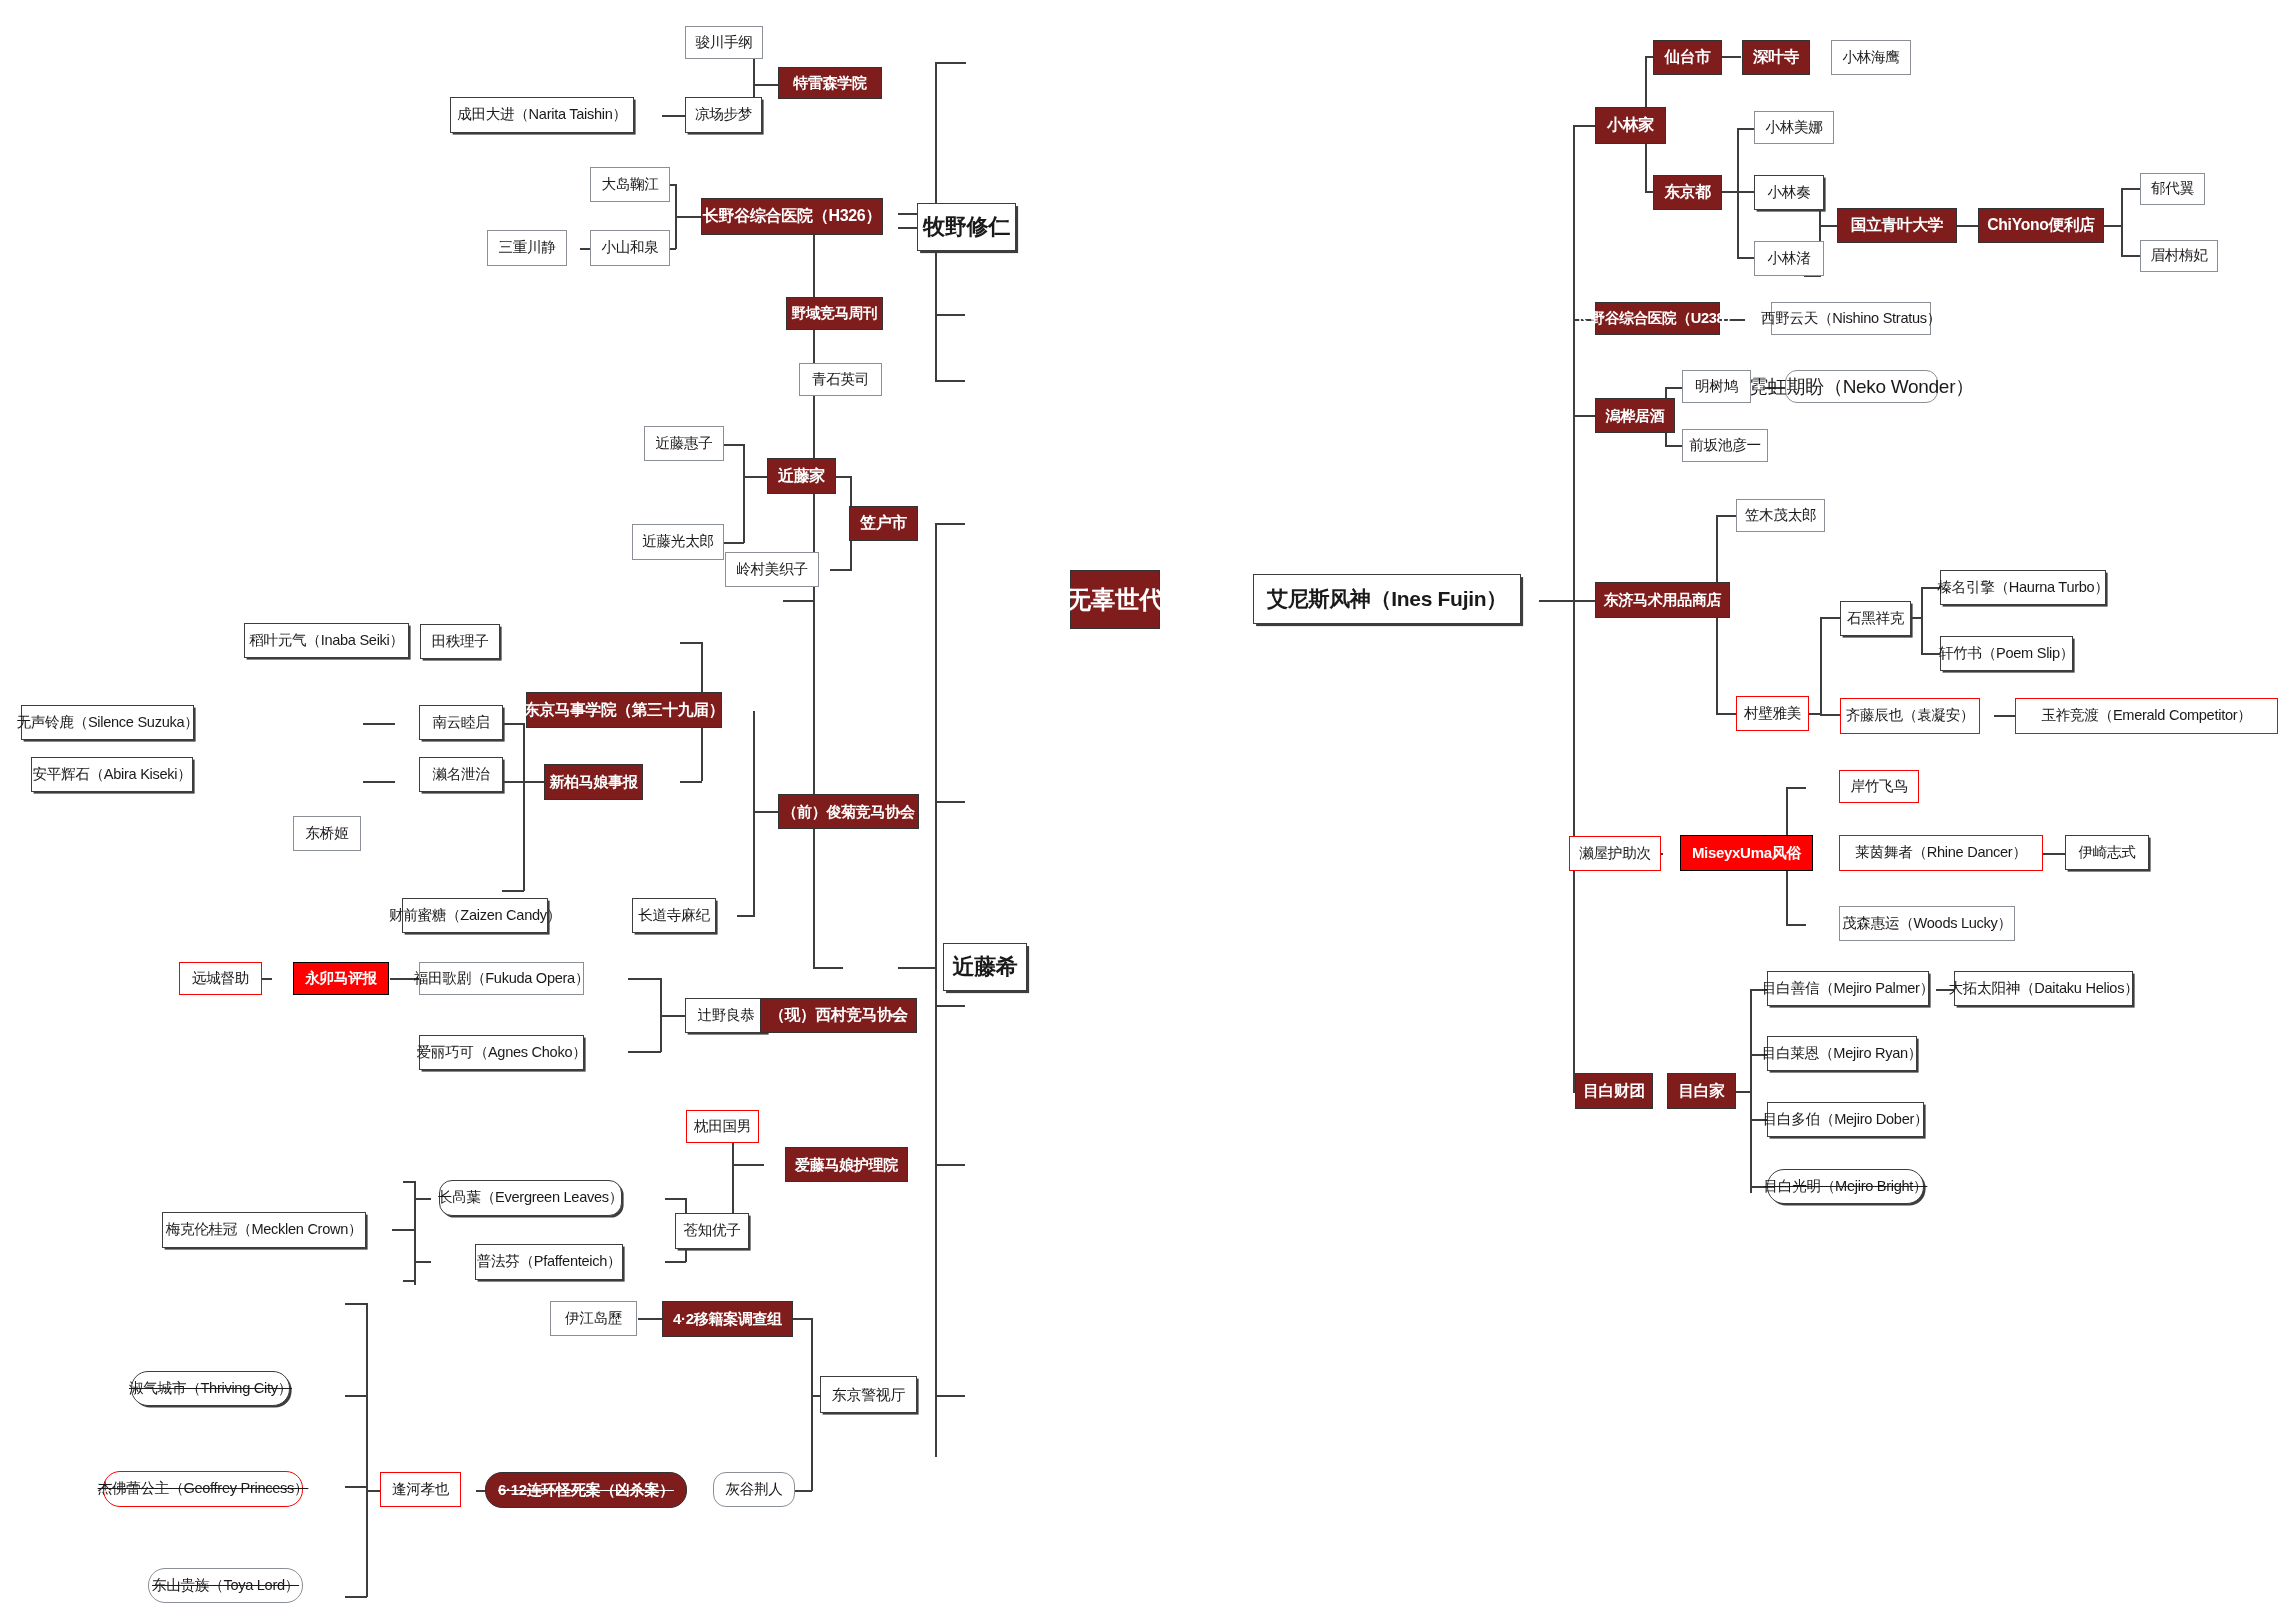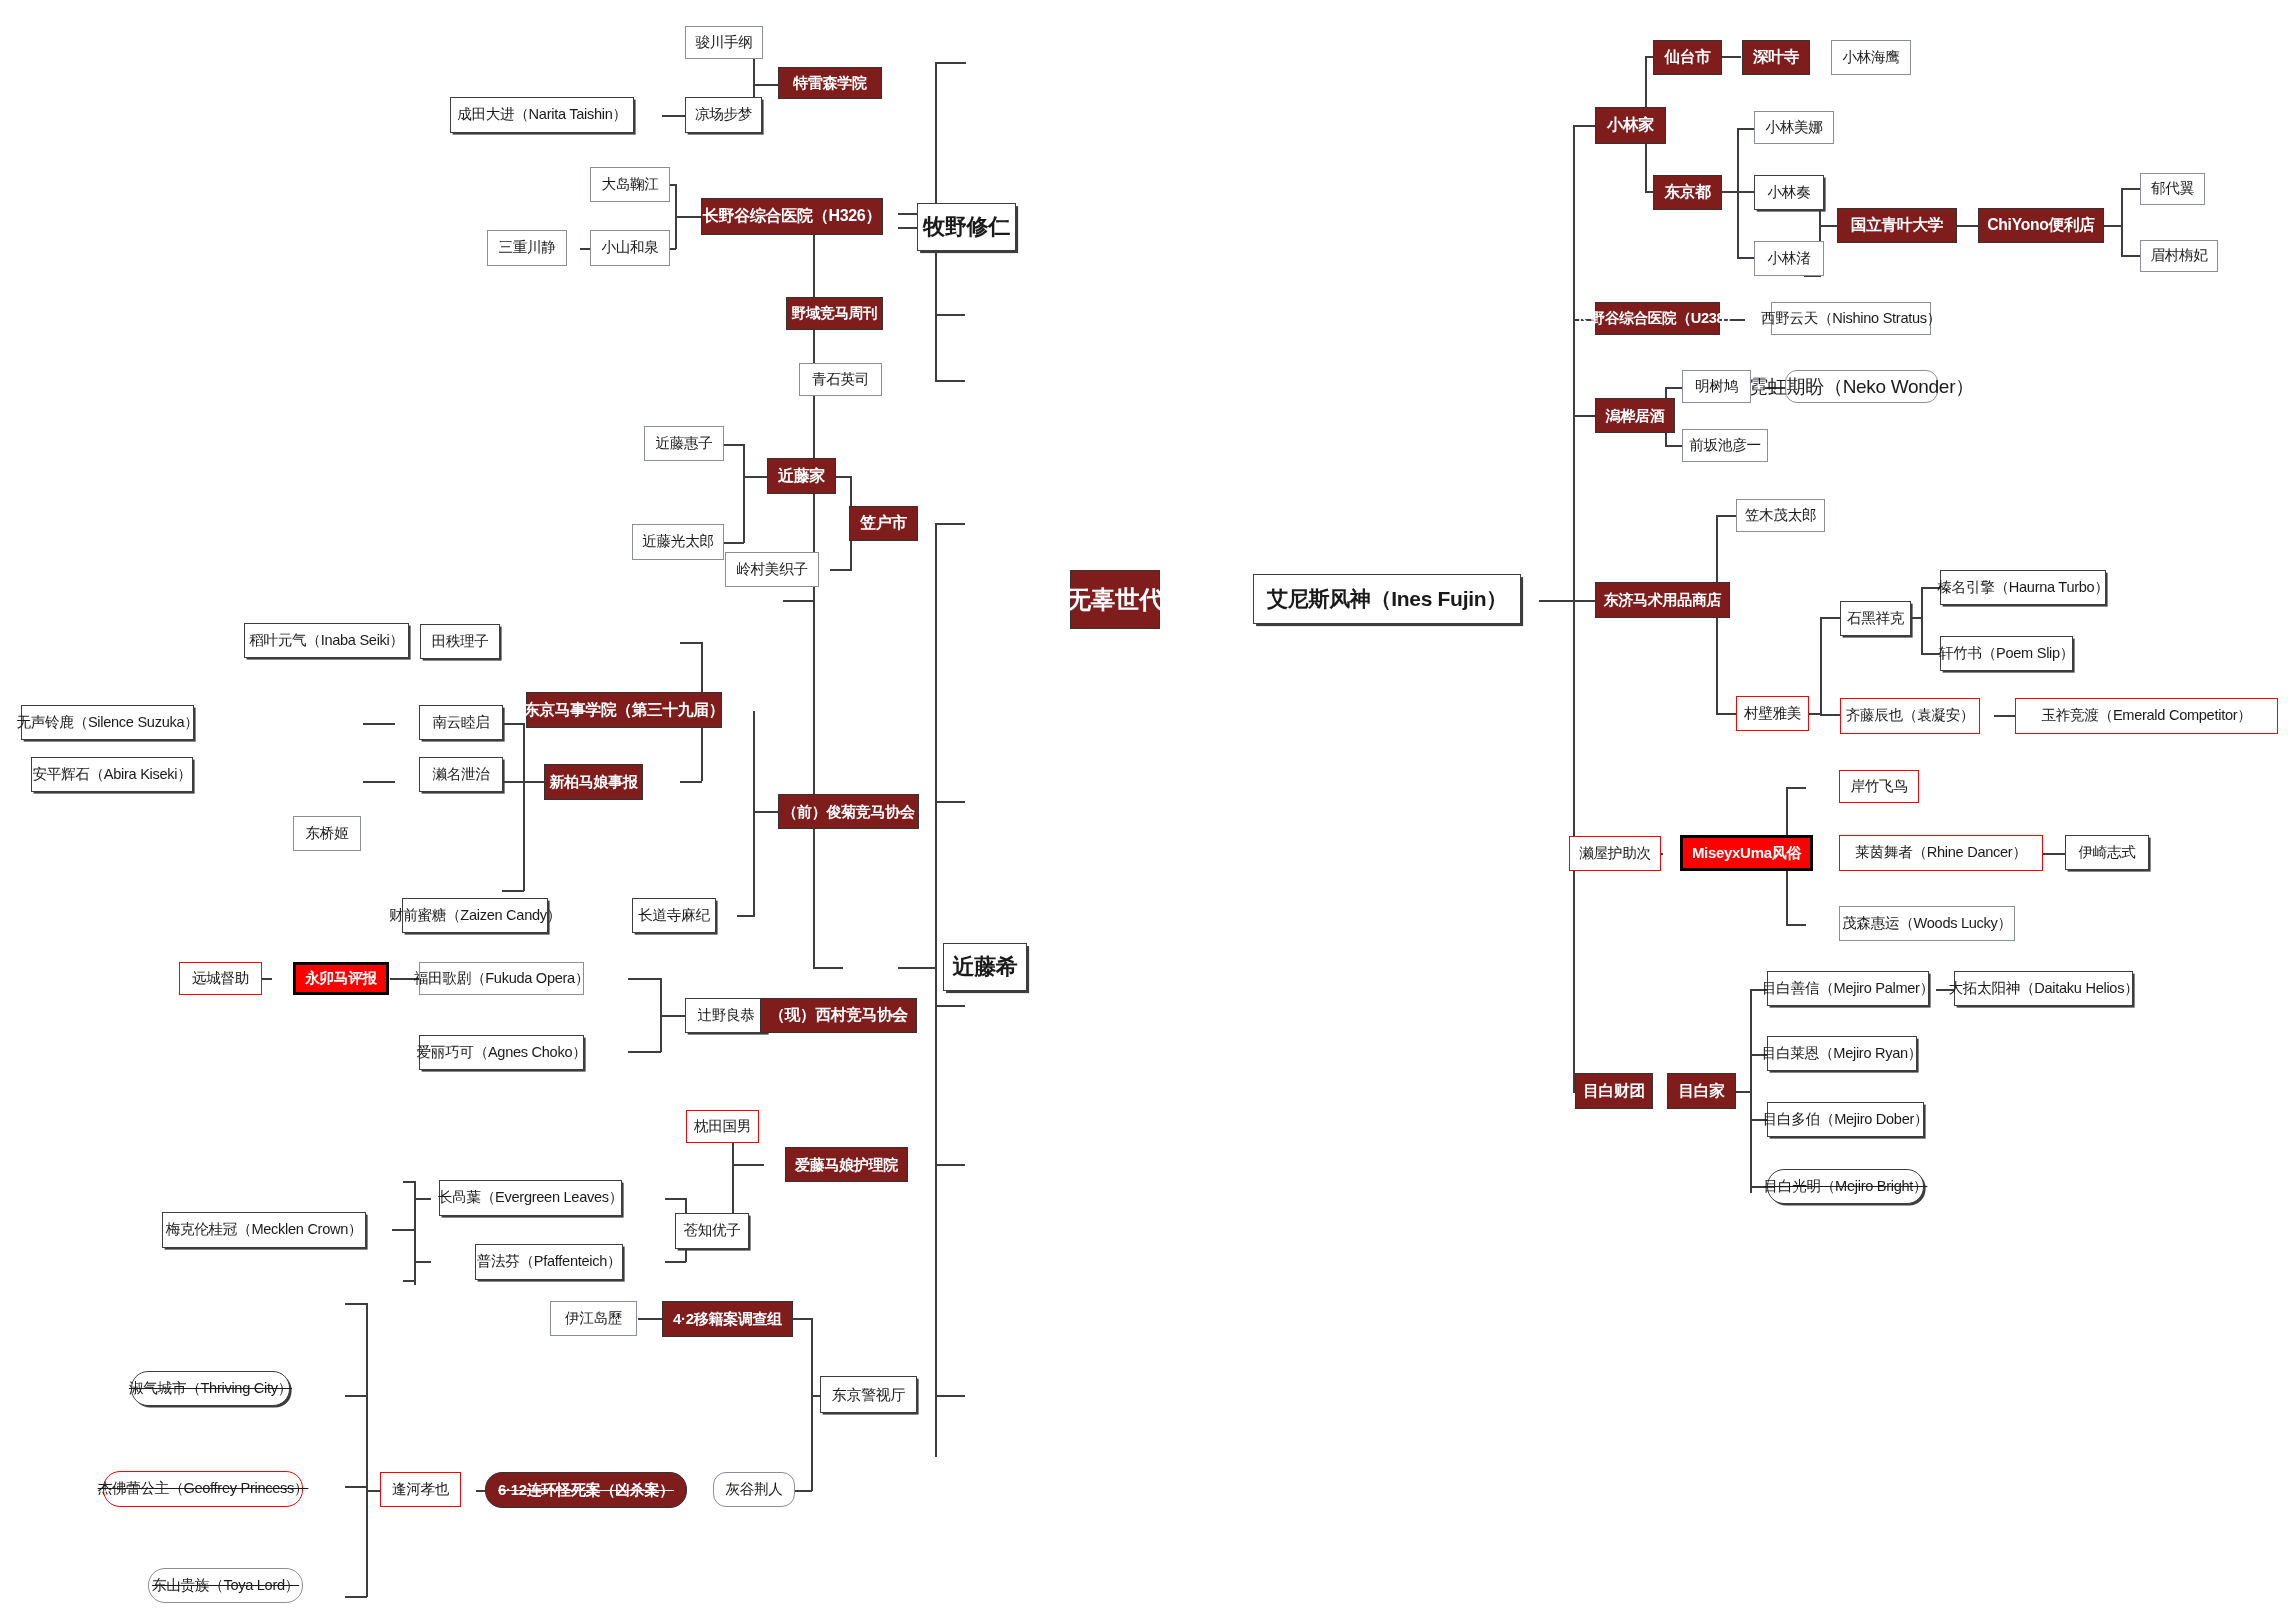--- a/index.html
+++ b/index.html
@@ -49,21 +49,21 @@
     font-weight:bold;
   }
   .v-redline{
     background:#ffffff;
     color:#1a1a1a;
     border:1.6px solid #ff0000;
   }
   .v-redfill{
     background:#ff0000;
     color:#ffffff;
-    border:3px solid #000000;
+    border:1px solid #000000;
     font-weight:bold;
   }
   .strike{ text-decoration:line-through; text-decoration-thickness:1px;border-radius:17px; }
 
   
   .lineH,.lineV{ position:absolute; background:#3d3d3d; }
   .lineH{ height:2.1px; }
   .lineV{ width:2.1px; }
 </style>
 </head>
@@ -293,21 +293,21 @@
   <div class="node v-redline" style="left:179px;top:962px;width:83px;height:33px;font-size:14.6px;">远城督助</div>
   <div class="node v-redfill" style="left:293px;top:962px;width:96px;height:33px;font-size:14.6px;">永卯马评报</div>
   <div class="node v-thin" style="left:419px;top:962px;width:165px;height:33px;font-size:14.6px;">福田歌剧（Fukuda Opera）</div>
   <div class="node v-light" style="left:419px;top:1035px;width:165px;height:35px;font-size:14.6px;">爱丽巧可（Agnes Choko）</div>
   <div class="node v-light" style="left:685px;top:998px;width:82px;height:35px;font-size:14.6px;">辻野良恭</div>
   <div class="node v-dark" style="left:760px;top:998px;width:157px;height:35px;font-size:15.7px;">（现）西村竞马协会</div>
 
   <div class="node v-dark" style="left:785px;top:1147px;width:123px;height:35px;font-size:15px;">爱藤马娘护理院</div>
   <div class="node v-redline" style="left:686px;top:1110px;width:73px;height:33px;font-size:14.6px;">枕田国男</div>
   <div class="node v-light" style="left:675px;top:1213px;width:74px;height:36px;font-size:14.6px;">苍知优子</div>
-  <div class="node v-light" style="left:439px;top:1180px;width:183px;height:36px;font-size:14.6px;">长咼葉（Evergreen Leaves）</div>
+  <div class="node v-light" style="left:439px;top:1180px;width:183px;height:36px;font-size:14.6px;border-radius:13px;">长咼葉（Evergreen Leaves）</div>
   <div class="node v-light" style="left:475px;top:1244px;width:148px;height:36px;font-size:14.6px;">普法芬（Pfaffenteich）</div>
   <div class="node v-light" style="left:162px;top:1212px;width:204px;height:36px;font-size:14.6px;">梅克伦桂冠（Mecklen Crown）</div>
 
   <div class="node v-thin" style="left:550px;top:1301px;width:87px;height:35px;font-size:14.6px;">伊江岛歷</div>
   <div class="node v-dark" style="left:662px;top:1301px;width:131px;height:36px;font-size:15px;">4·2移籍案调查组</div>
   <div class="node v-light" style="left:820px;top:1376px;width:97px;height:37px;font-size:15px;">东京警视厅</div>
   <div class="node v-thin" style="left:713px;top:1472px;width:82px;height:35px;font-size:14.6px;border-radius:13px;">灰谷荆人</div>
   <div class="node v-dark strike" style="left:485px;top:1472px;width:202px;height:36px;font-size:15px;">6·12连环怪死案（凶杀案）</div>
   <div class="node v-redline" style="left:380px;top:1472px;width:81px;height:35px;font-size:14.6px;">逢河孝也</div>
   <div class="node v-light strike" style="left:131px;top:1371px;width:159px;height:35px;font-size:14.6px;">淑气城市（Thriving City）</div>

